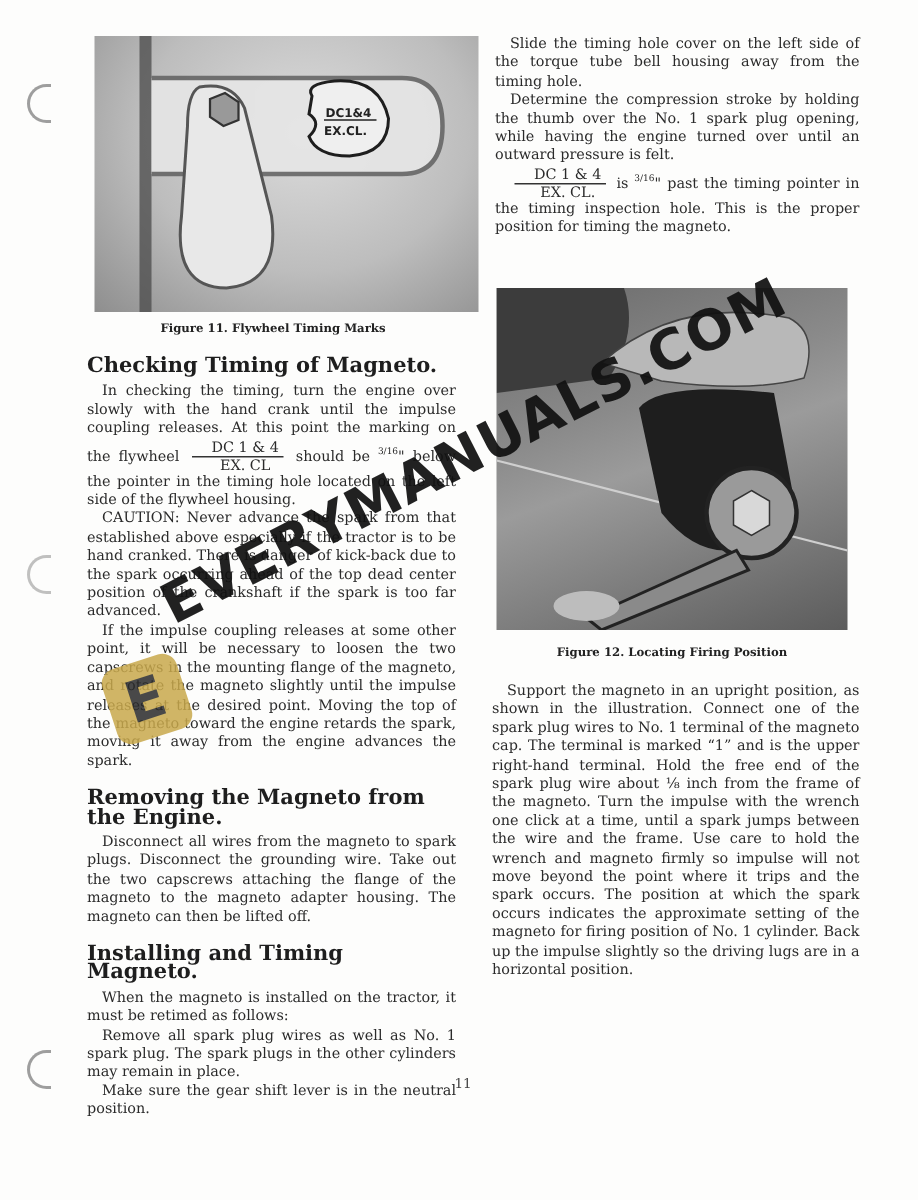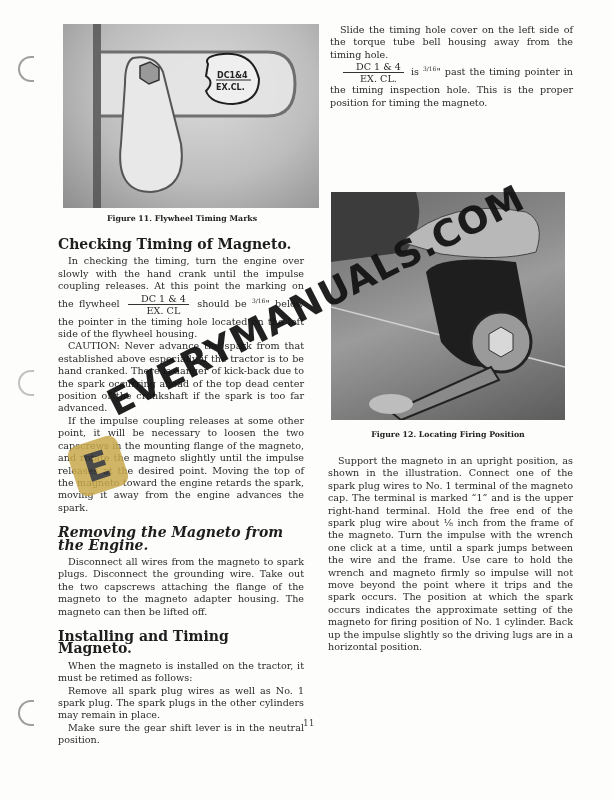--- a/index.html
+++ b/index.html
@@ -55,30 +55,31 @@
       <span>In checking the timing, turn the engine over slowly with the hand crank until the impulse coupling releases. At this point the marking on the flywheel</span>
       <span class="frac">
         <span class="num">DC 1 &amp; 4</span>
         <span class="den">EX. CL</span>
       </span>
       <span>should be</span>
       <span class="small-frac">3/16</span><span>" below the pointer in the timing hole located on the left side of the flywheel housing.</span>
     </p>
     <p>CAUTION: Never advance the spark from that established above especially if the tractor is to be hand cranked. There is danger of kick-back due to the spark occurring ahead of the top dead center position of the crankshaft if the spark is too far advanced.</p>
     <p>If the impulse coupling releases at some other point, it will be necessary to loosen the two capscrews in the mounting flange of the magneto, and rotate the magneto slightly until the impulse releases at the desired point. Moving the top of the magneto toward the engine retards the spark, moving it away from the engine advances the spark.</p>
-    <h3 style="margin-top:12px;font-style:italic;">Removing the Magneto from the Engine.</h3>
+    <h3 style="margin-top:12px;">Removing the Magneto from the Engine.</h3>
     <p>Disconnect all wires from the magneto to spark plugs. Disconnect the grounding wire. Take out the two capscrews attaching the flange of the magneto to the magneto adapter housing. The magneto can then be lifted off.</p>
     <h3 style="margin-top:12px;">Installing and Timing Magneto.</h3>
     <p>When the magneto is installed on the tractor, it must be retimed as follows:</p>
     <p>Remove all spark plug wires as well as No. 1 spark plug. The spark plugs in the other cylinders may remain in place.</p>
     <p>Make sure the gear shift lever is in the neutral position.</p>
   </div>
 
   <div class="col" style="left:330px; top:24px; width:243px;">
     <p>Slide the timing hole cover on the left side of the torque tube bell housing away from the timing hole.</p>
+    <p>Determine the compression stroke by holding the thumb over the No. 1 spark plug opening, while having the engine turned over until an outward pressure is felt.</p>
     <p>
       <span class="frac">
         <span class="num">DC 1 &amp; 4</span>
         <span class="den">EX. CL.</span>
       </span>
       <span>is</span>
       <span class="small-frac">3/16</span><span>" past the timing pointer in the timing inspection hole. This is the proper position for timing the magneto.</span>
     </p>
   </div>
 

